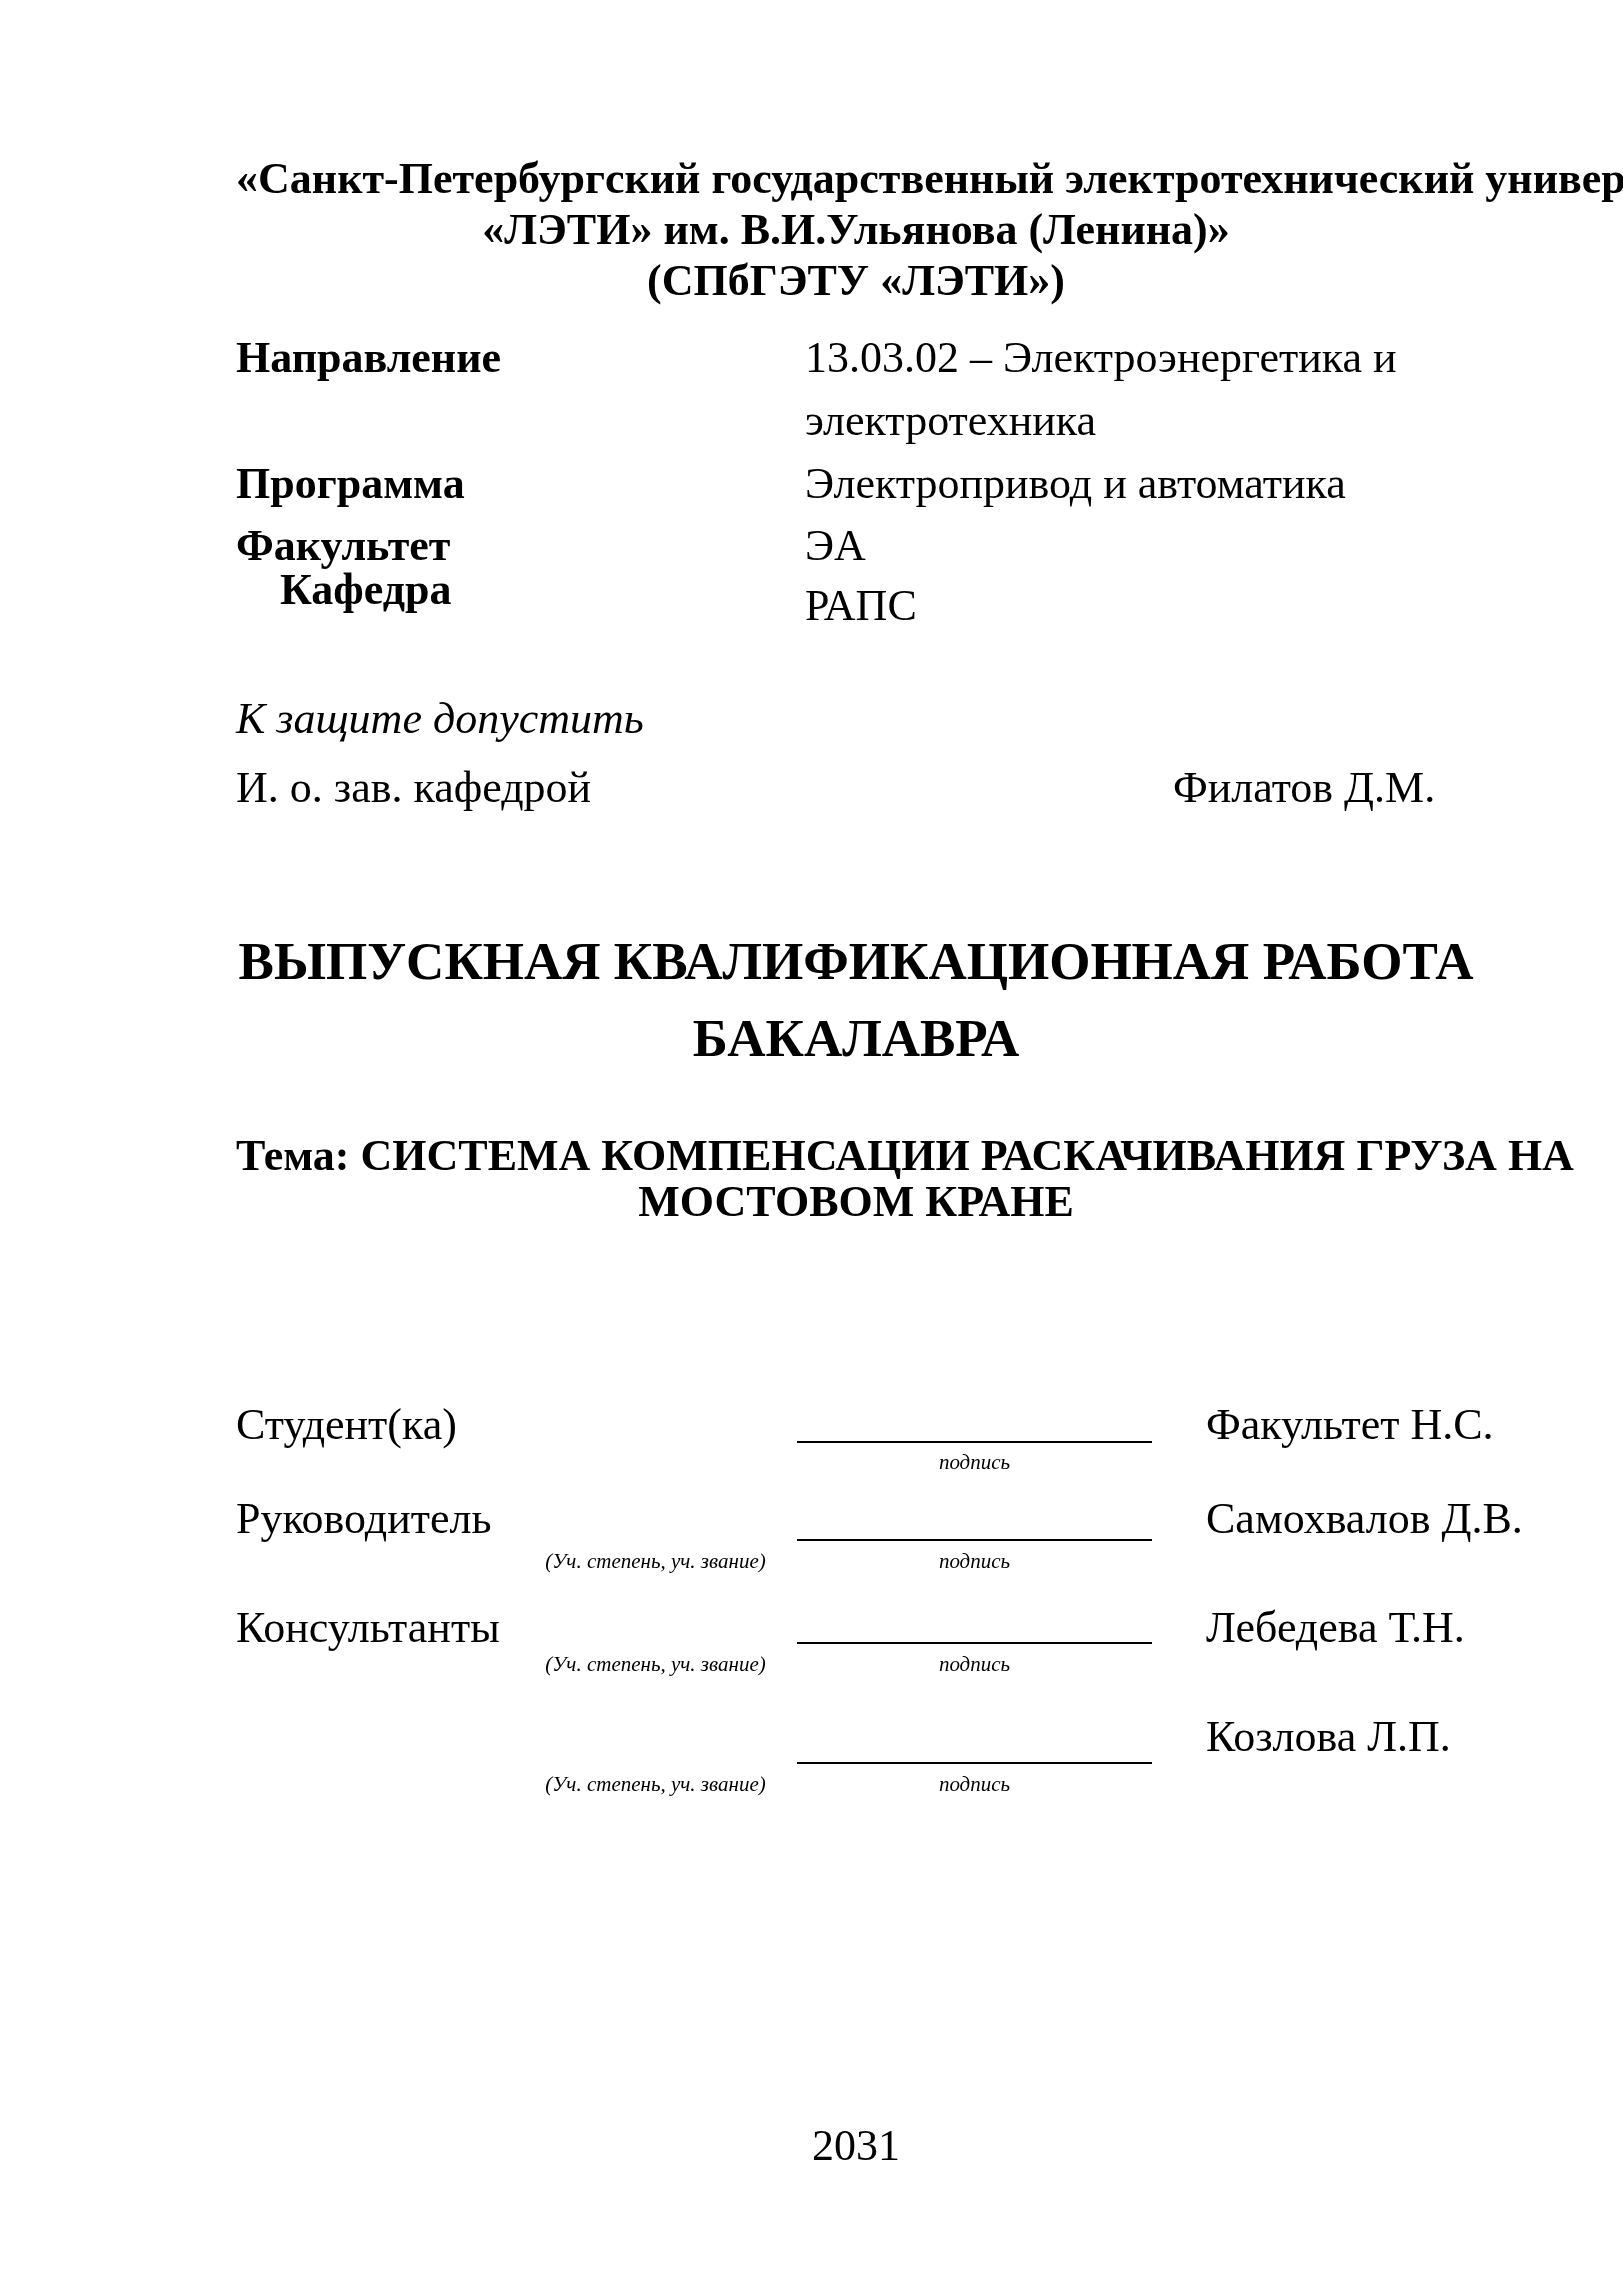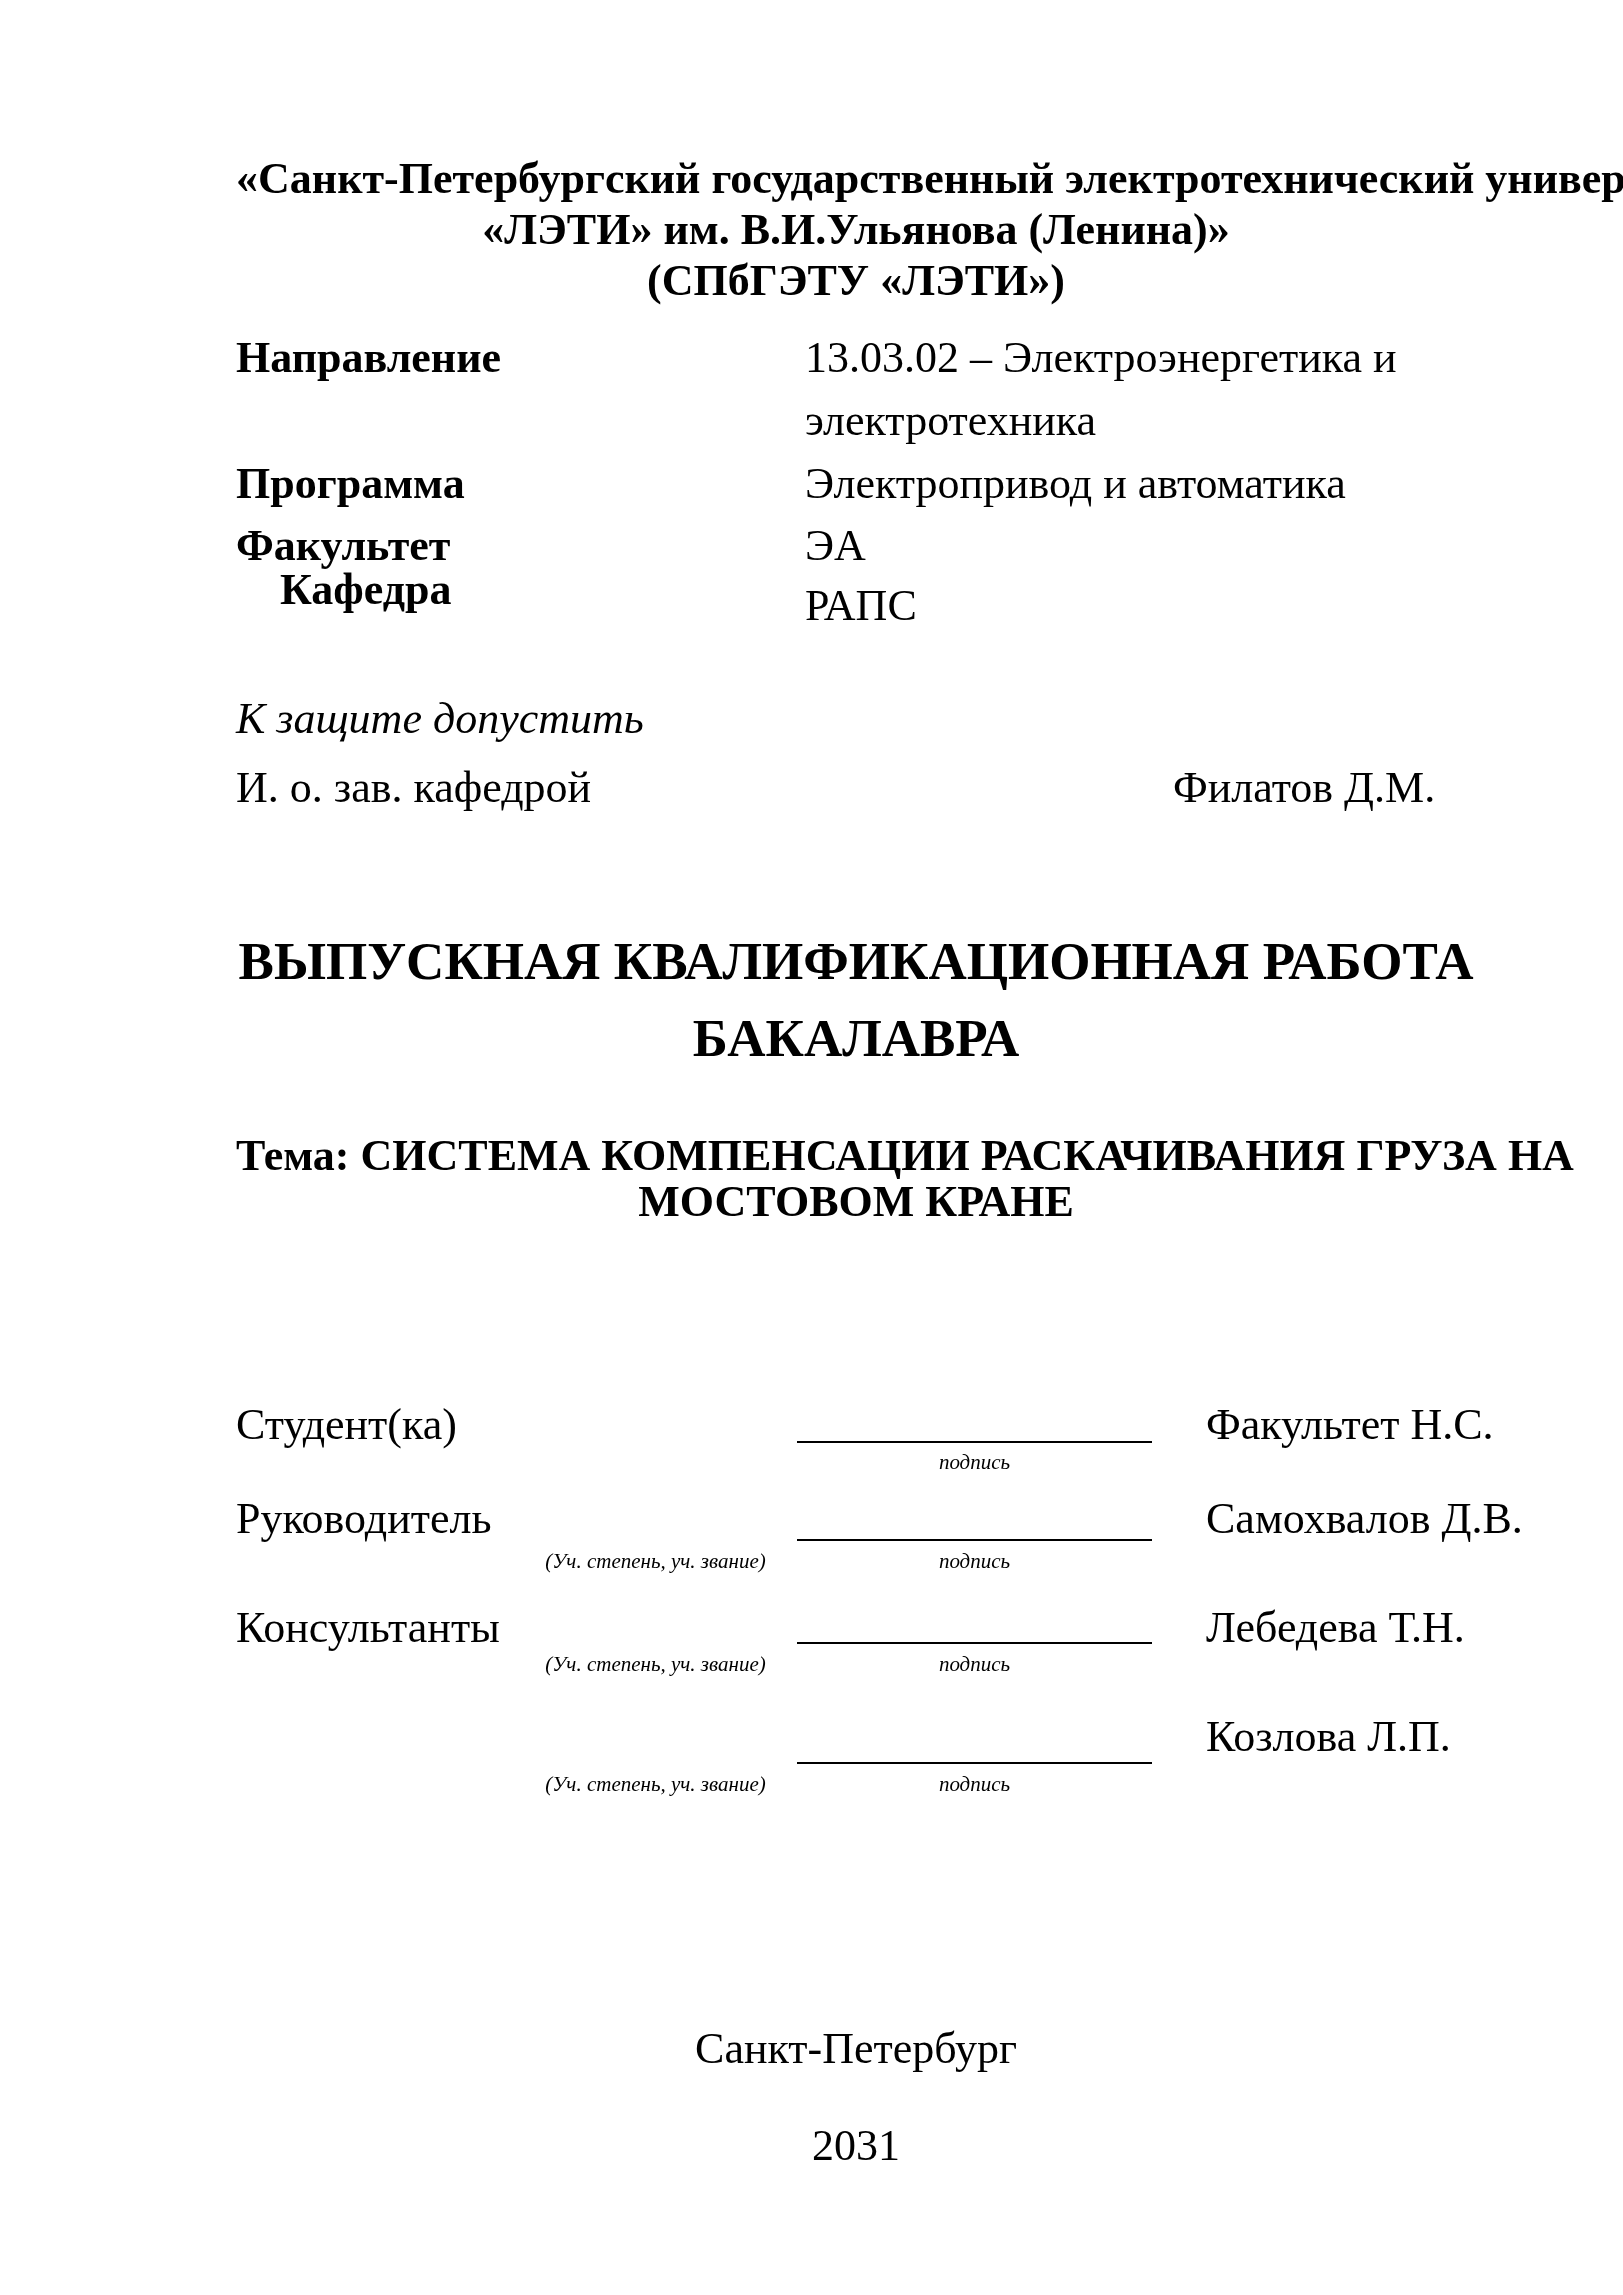--- a/index.html
+++ b/index.html
@@ -97,18 +97,17 @@
     <div class="abs fs-body name-col" style="top:1602px;text-align:center;">Лебедева Т.Н.</div>
     <div class="abs sig-line" style="top:1642px;"></div>
     <div class="abs sig-note degree" style="top:1650px;">(Уч. степень, уч. звание)</div>
     <div class="abs sig-note podpis" style="top:1650px;">подпись</div>
 
     <div class="abs fs-body name-col" style="top:1711px;">Козлова Л.П.</div>
     <div class="abs sig-line" style="top:1762px;"></div>
     <div class="abs sig-note degree" style="top:1770px;">(Уч. степень, уч. звание)</div>
     <div class="abs sig-note podpis" style="top:1770px;">подпись</div>
 
-    <div class="abs center fs-body" style="top:2023px;">Санкт-Петербург</div>
     <div class="abs center fs-body" style="top:2120px;">2031</div>
 
   </div>
 </div>
 
 
 </body></html>

